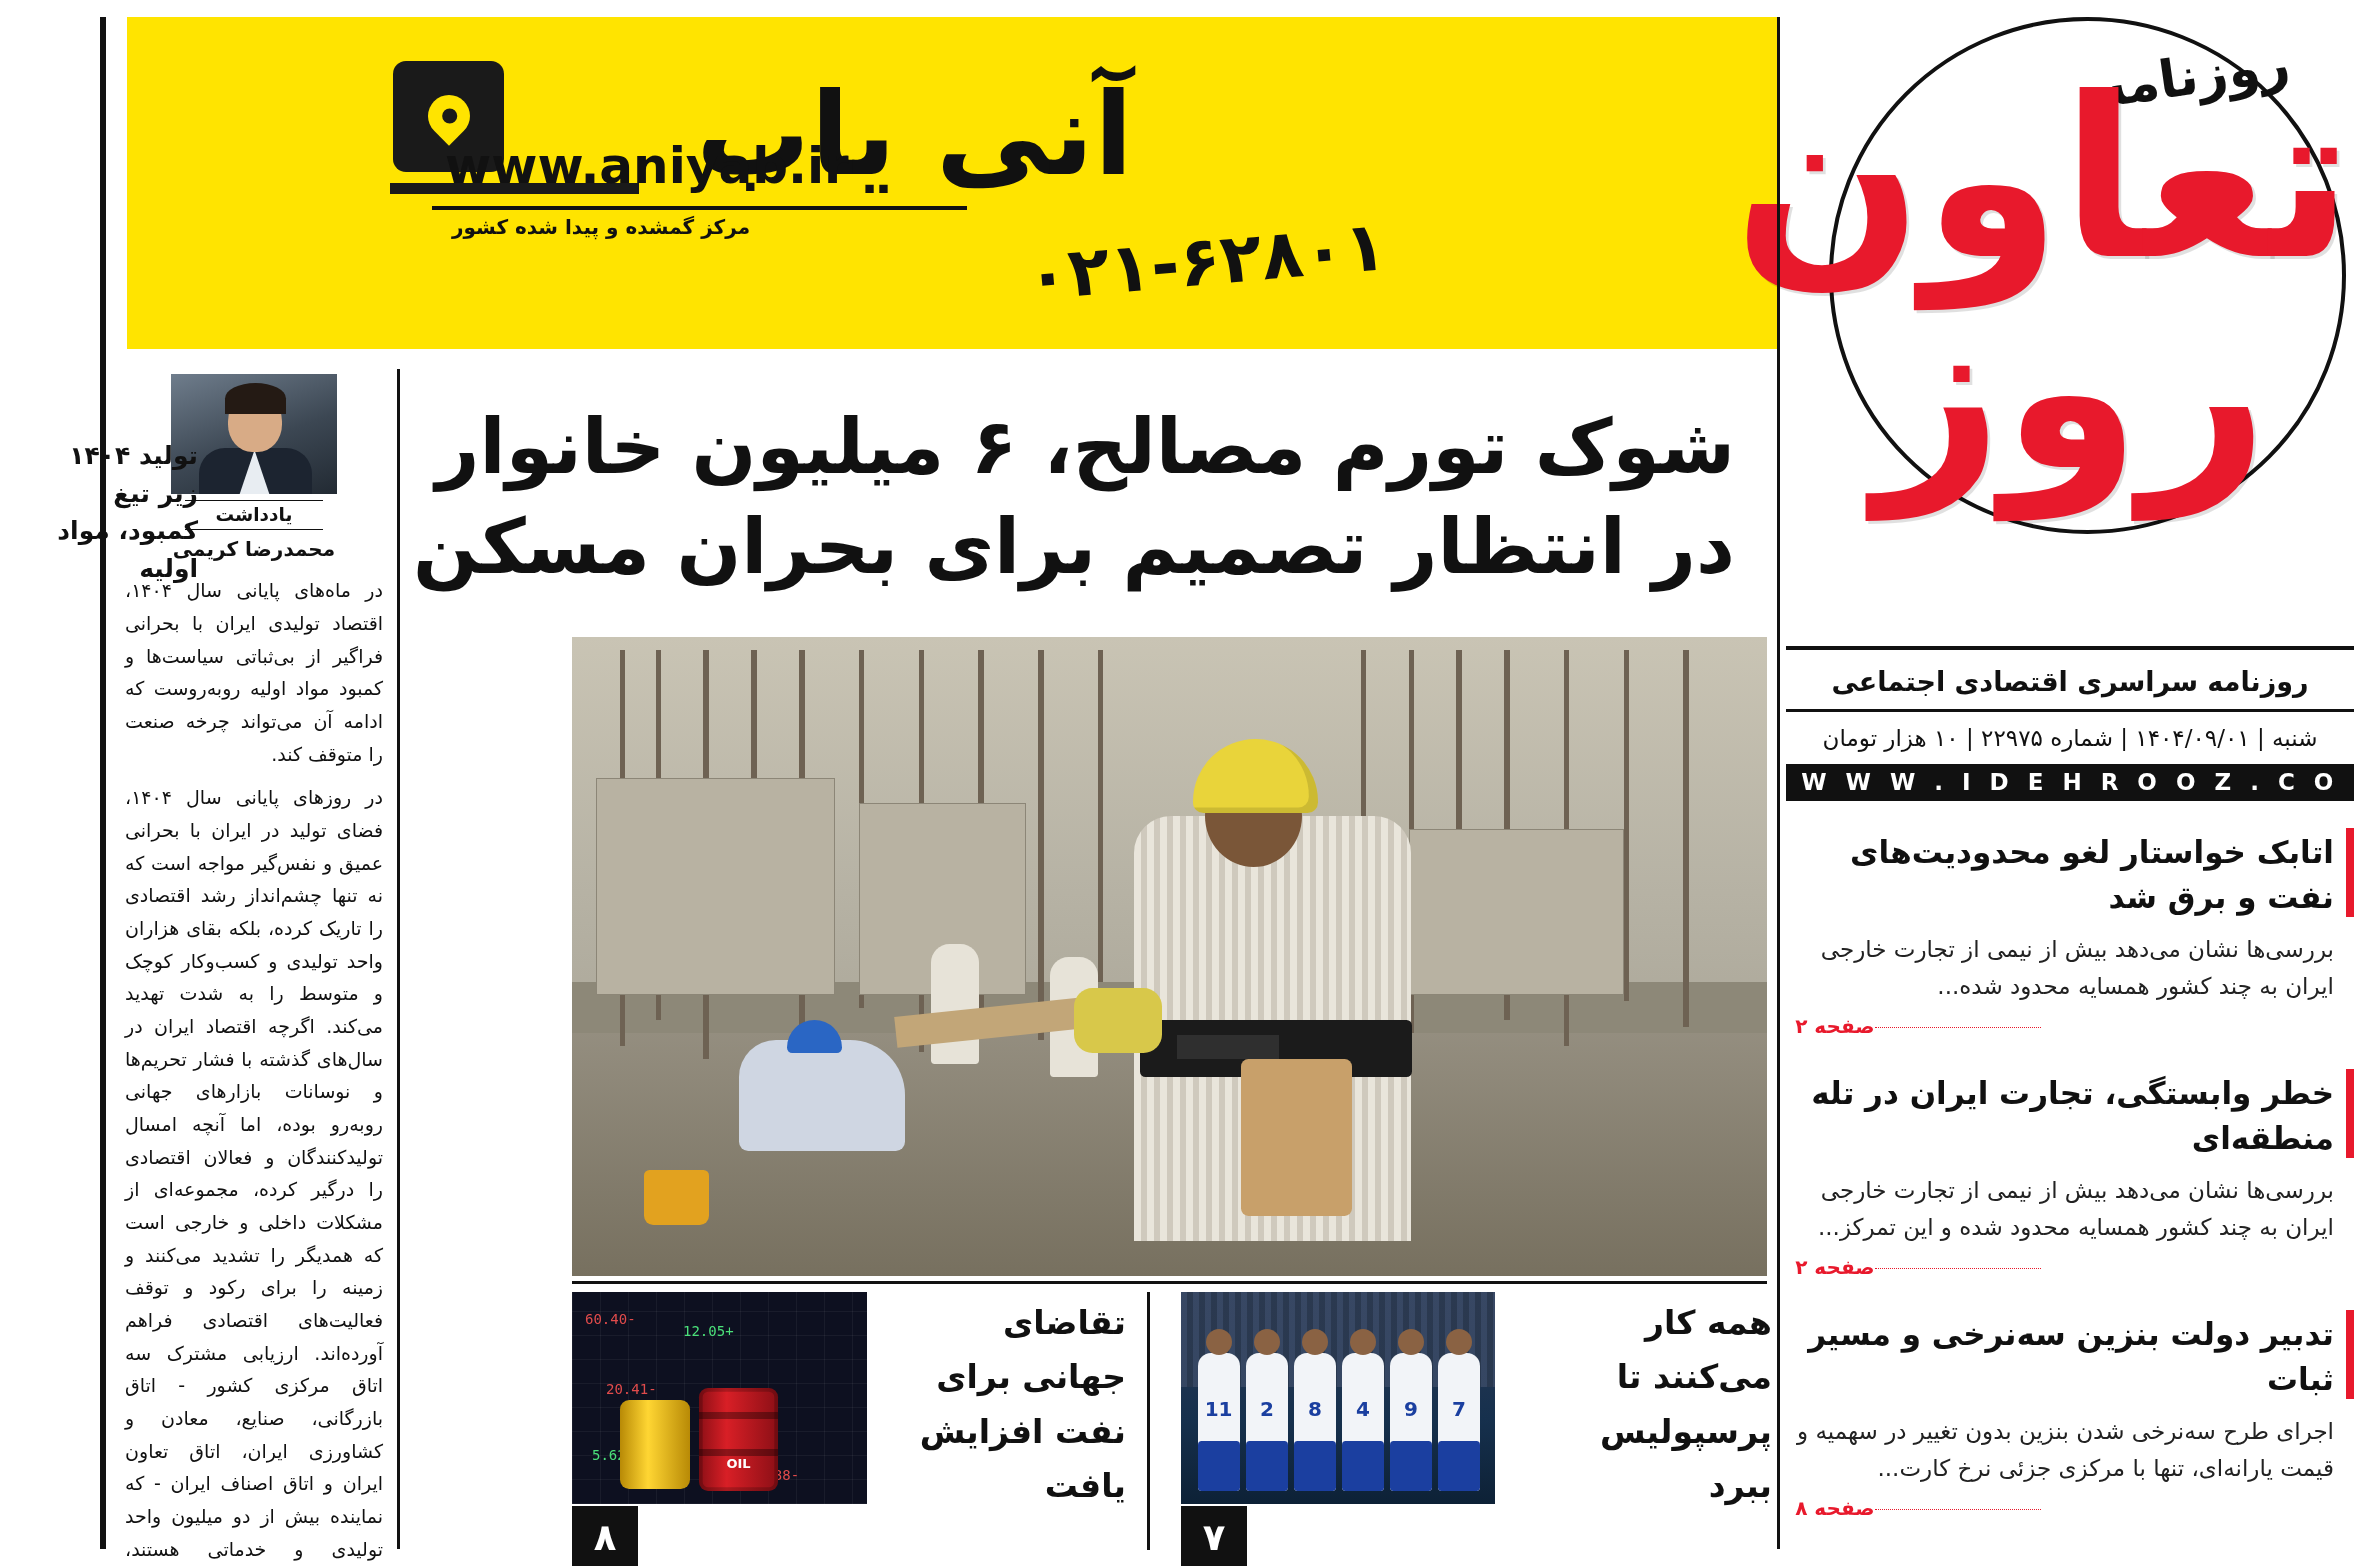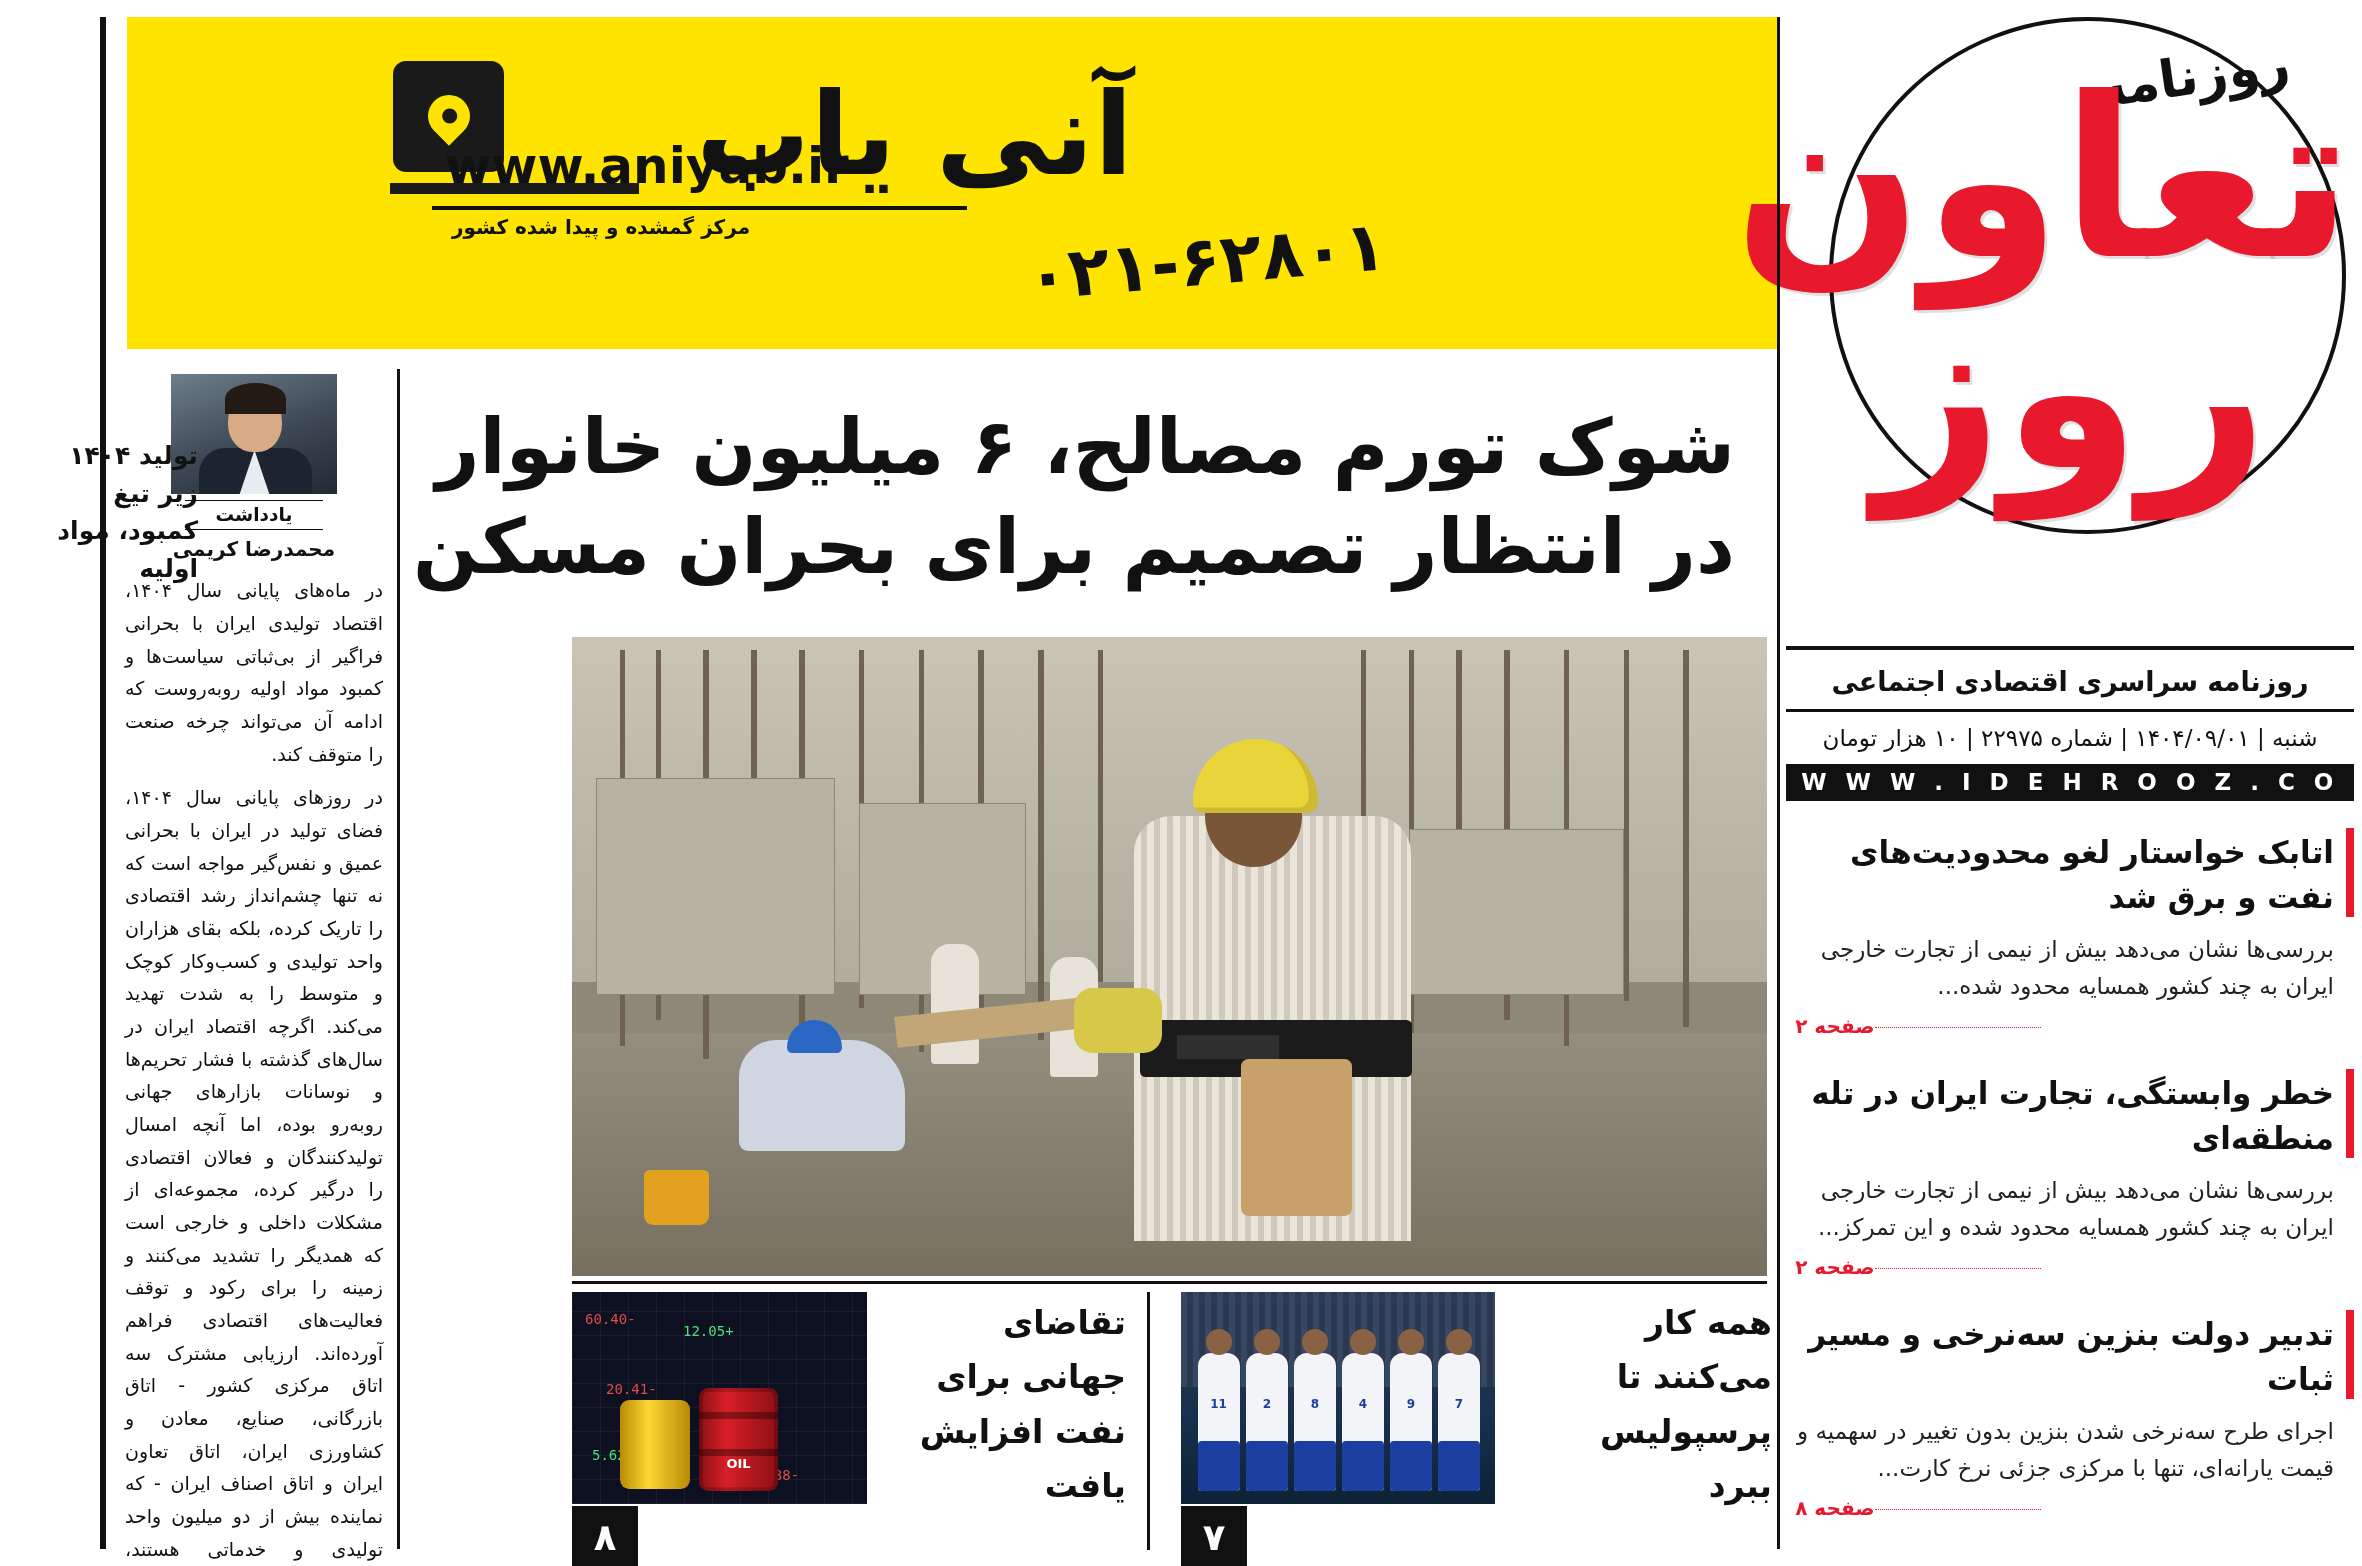--- a/index.html
+++ b/index.html
@@ -555,21 +555,21 @@
 
   
   #teaser-sport { left: 1181px; top: 1292px; width: 591px; }
   #teaser-sport .teaser-img { left: 0; width: 314px; }
   #teaser-sport .teaser-text { right: 0; }
   .sport-bg { position:absolute; inset:0; background: linear-gradient(180deg,#2c3a55 0%, #16304d 60%, #0d2136 100%); }
   .sport-crowd { position:absolute; left:0; right:0; top:0; height:45%;
     background: repeating-linear-gradient(90deg,#3a4a66 0 6.5px,#2b394f 6.5px 12px); opacity:.85; }
   .player { position:absolute; bottom:6%; width:42px; height:138px; border-radius:13px 13px 3.7px 3.7px; background:#f2f4f8; }
   .player .shorts { position:absolute; bottom:0; left:0; right:0; height:50px; background:#1b3fa0; border-radius:3.7px; }
-  .player .num { position:absolute; top:44px; left:0; right:0; text-align:center; font-size:12px; font-weight:bold; color:#1b3fa0; }
+  .player .num { position:absolute; top:44px; left:0; right:0; text-align:center; font-size:20px; font-weight:bold; color:#1b3fa0; }
   .player .head { position:absolute; top:-24px; left:8.3px; width:26px; height:26px; border-radius:50%; background:#8a6243; }
 
   
   .vrule {
     position:absolute;
     background:#111;
   }
   .hrule {
     position:absolute;
     background:#111;

